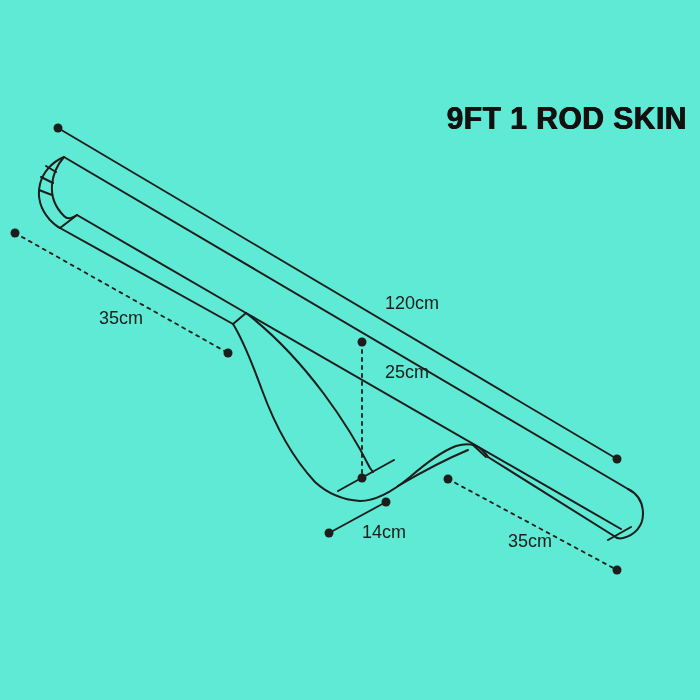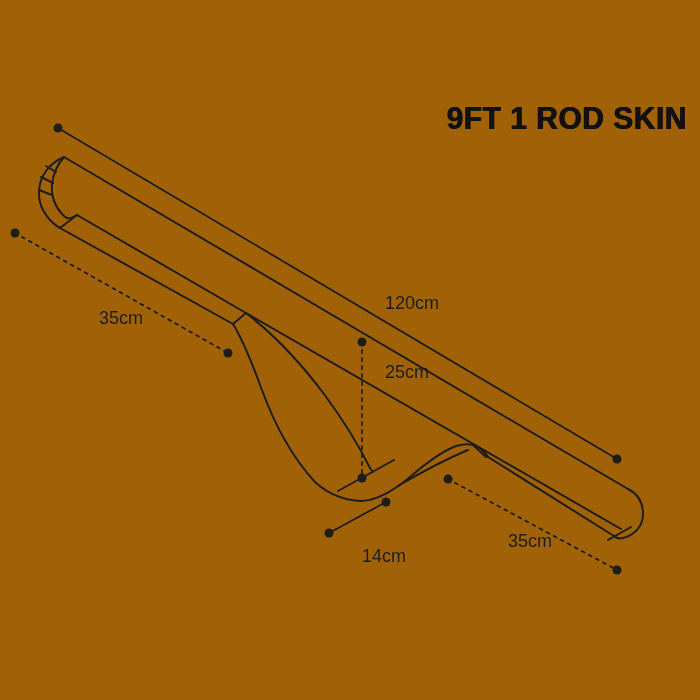--- a/index.html
+++ b/index.html
@@ -4,21 +4,21 @@
 <style>
   html, body {
     margin: 0;
     padding: 0;
     background: #ffffff;
   }
   .canvas {
     position: relative;
     width: 700px;
     height: 700px;
-    background: #a16207;
+    background: #5eead4;
     font-family: "Liberation Sans", sans-serif;
     overflow: hidden;
   }
   .lineart {
     position: absolute;
     left: 0;
     top: 0;
   }
   .product-title {
     position: absolute;
@@ -36,21 +36,21 @@
   .dim-label {
     position: absolute;
     font-size: 18px;
     color: #1d1d1b;
     white-space: nowrap;
     line-height: 1;
   }
   .lbl-length      { left: 385px; top: 294px; text-align: center; }
   .lbl-butt        { left:  99px; top: 309px; }
   .lbl-depth       { left: 372px; top: 363px; margin-left: 13px; }
-  .lbl-pocket      { left: 362px; top: 547px; }
+  .lbl-pocket      { left: 362px; top: 523px; }
   .lbl-tip         { left: 508px; top: 532px; }
 </style>
 </head>
 <body>
 
 <div class="canvas">
 
   <svg class="lineart" width="700" height="700" viewBox="0 0 700 700">
 
     <g fill="none" stroke="#1d1d1b" stroke-width="2" stroke-linecap="round" stroke-linejoin="round">

